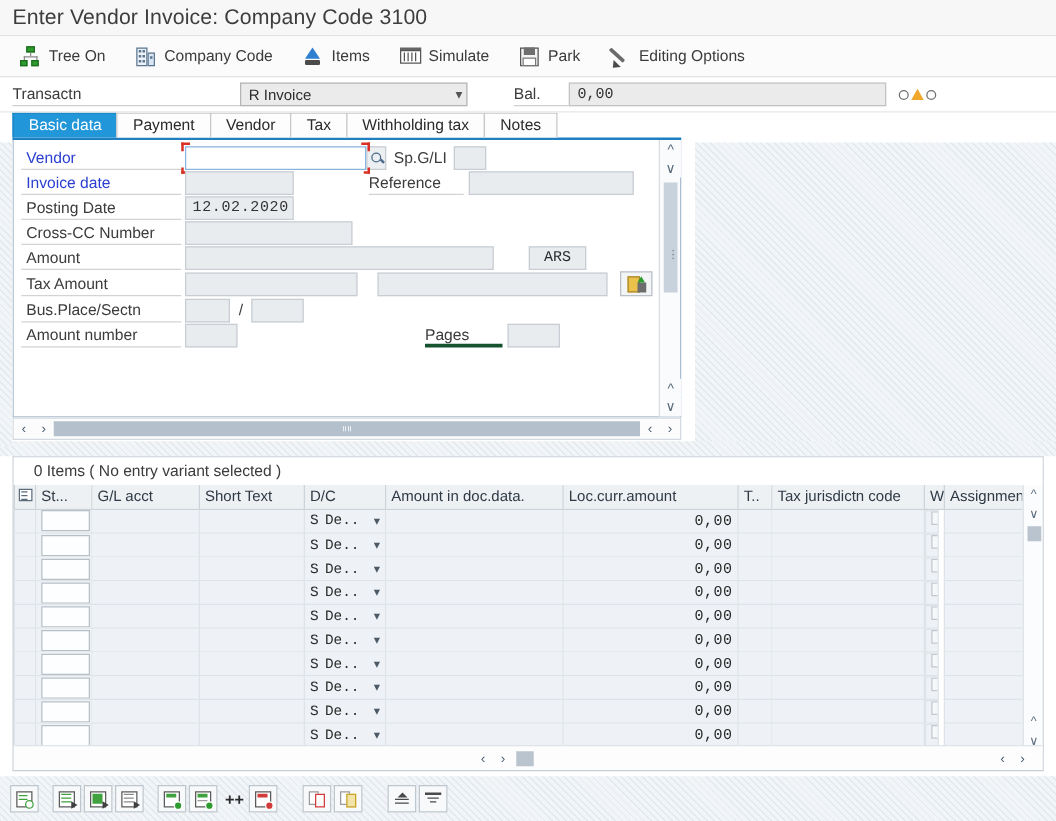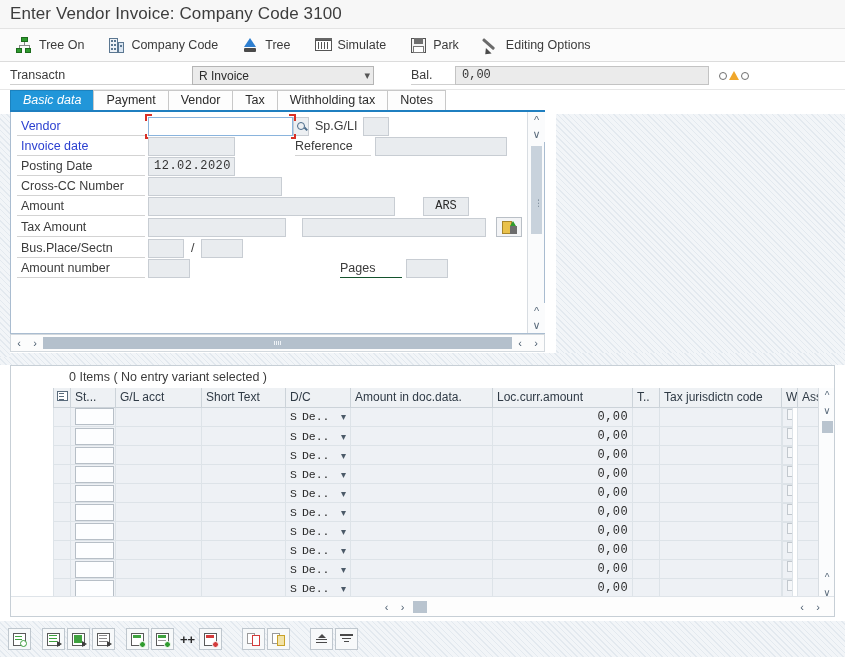--- a/index.html
+++ b/index.html
@@ -104,21 +104,21 @@
      border-bottom:9px solid #f0a72b; }
 
   
   .tabstrip { display:flex; align-items:flex-end; height:20px; padding-left:10px; background:#fff; }
   .tab {
     height: 20px; line-height:19px; padding: 0 12px;
     font-size: 12.5px; color:#2b2b2b;
     background:#fdfdfd; border:1px solid #c8c8c8; border-bottom:none;
     margin-right:-1px;
   }
-  .tab.active { background:#2196d9; color:#ffffff; border-color:#1b82bf; font-weight:normal;font-style:italic; }
+  .tab.active { background:#2196d9; color:#ffffff; border-color:#1b82bf; font-weight:normal; }
   .tabline { height:2px; background:#1f7fc0; margin: 0 0 0 10px; width: 535px; }
 
   
   .formwrap { position:relative; margin-left:10px; margin-top:0px; width:535px; height:222px;
      border:1px solid #a9bcd0; border-top:none; background:#ffffff; }
   .formscroll { position:absolute; left:0; top:0; right:17px; bottom:0; overflow:hidden; }
   .formrows { position:relative; padding: 4px 0 0 6px; }
   .frow { height:20px; display:flex; align-items:center; position:relative; }
   .flabel { width:128px; font-size:12.5px; color:#3b3b3b; border-bottom:1px solid #d3d3d3;
      height:19px; line-height:19px; padding-left:4px; }
@@ -261,21 +261,21 @@
         <i class="w" style="left:12px;top:8px"></i>
       </span>
       <span class="lbl">Company Code</span>
     </div>
 
     <div class="tb-btn">
       <span class="tb-ico ico-hold">
         <i class="tri"></i>
           <i class="base"></i>
       </span>
-      <span class="lbl">Tree</span>
+      <span class="lbl">Items</span>
     </div>
 
     <div class="tb-btn">
       <span class="tb-ico ico-sim">
         <i class="frame"></i>
           <i class="cap"></i>
         <i class="bar" style="left:3px"></i>
           <i class="bar" style="left:6px"></i>
         <i class="bar" style="left:9px"></i>
           <i class="bar" style="left:12px"></i>
@@ -385,21 +385,21 @@
           <span class="flabel">Bus.Place/Sectn</span>
           <div class="finput" style="width:36px;margin-left:3px;"></div>
           <span style="margin:0 7px;color:#3b3b3b;font-size:12.5px;">/</span>
           <div class="finput" style="width:42px;"></div>
         </div>
 
 
         <div class="frow">
           <span class="flabel">Amount number</span>
           <div class="finput" style="width:42px;margin-left:3px;"></div>
-          <span style="margin-left:150px;width:62px;font-size:12.5px;color:#3b3b3b;border-bottom:1px solid #14532d;height:19px;line-height:19px;">Pages</span>
+          <span style="margin-left:150px;width:62px;font-size:12.5px;color:#3b3b3b;border-bottom:3px solid #14532d;height:19px;line-height:19px;">Pages</span>
           <div class="finput" style="width:42px;margin-left:4px;"></div>
         </div>
 
       </div>
     </div>
 
     <div class="vbar">
       <div class="vbtn" style="position:absolute;top:0;">^</div>
       <div class="vbtn" style="position:absolute;top:15px;">∨</div>
       <div class="vthumb" style="top:34px;height:88px;"></div>
@@ -416,21 +416,21 @@
         <i class="gr"></i>
       </div>
     <span class="hbtn">‹</span>
     <span class="hbtn">›</span>
   </div>
 
   <div class="hatch" style="position:absolute;left:556px;top:114px;width:289px;height:243px;"></div>
   <div class="hatch" style="position:absolute;left:0px;top:353px;width:845px;height:12px;"></div>
   <div class="hatch" style="position:absolute;left:0px;top:114px;width:10px;height:243px;"></div>
 
-  <div class="itempanel" style="top:365px;height:252px;padding-left:42px;">
+  <div class="itempanel" style="top:365px;height:252px;">
     <div class="itemhdr">0 Items ( No entry variant selected )</div>
 
     <div style="position:relative;">
       <div style="margin-right:16px;overflow:hidden;">
         <table class="grid">
           <colgroup>
             <col style="width:17px">
               <col style="width:45px">
               <col style="width:86px">
             <col style="width:84px">

